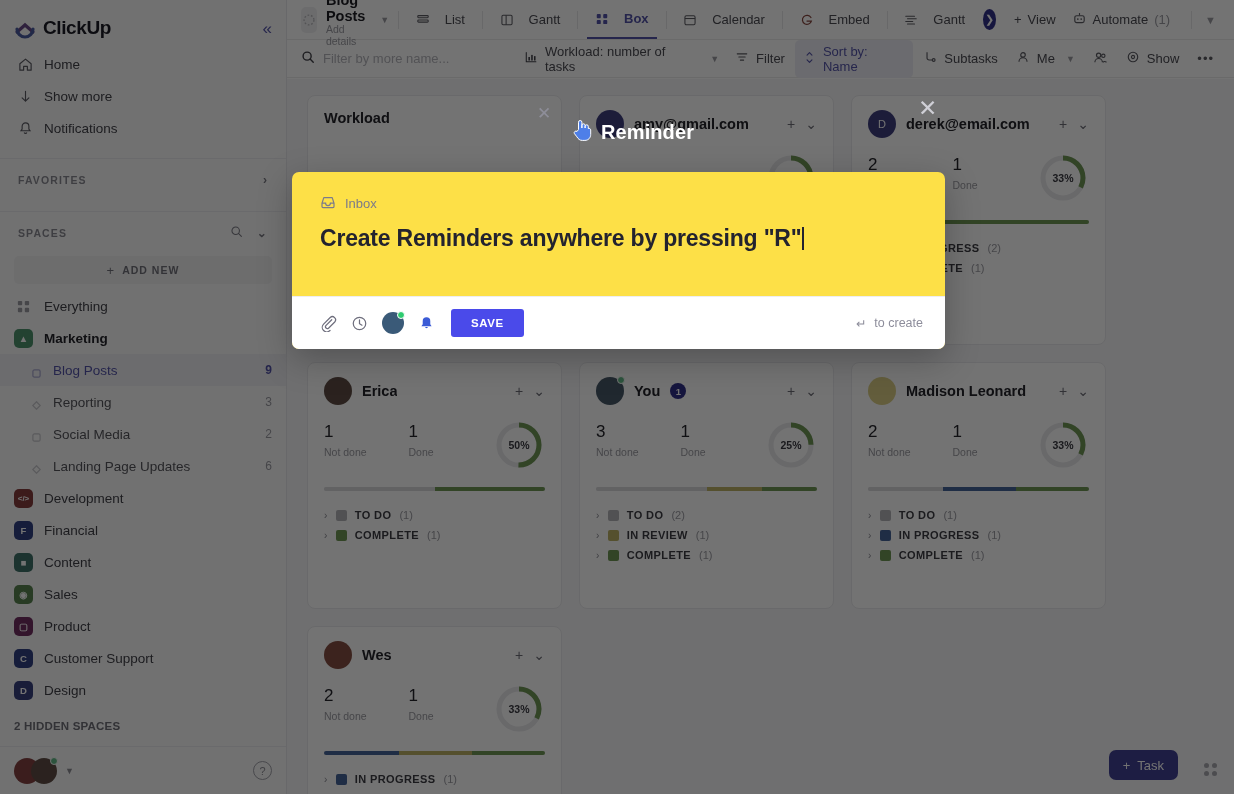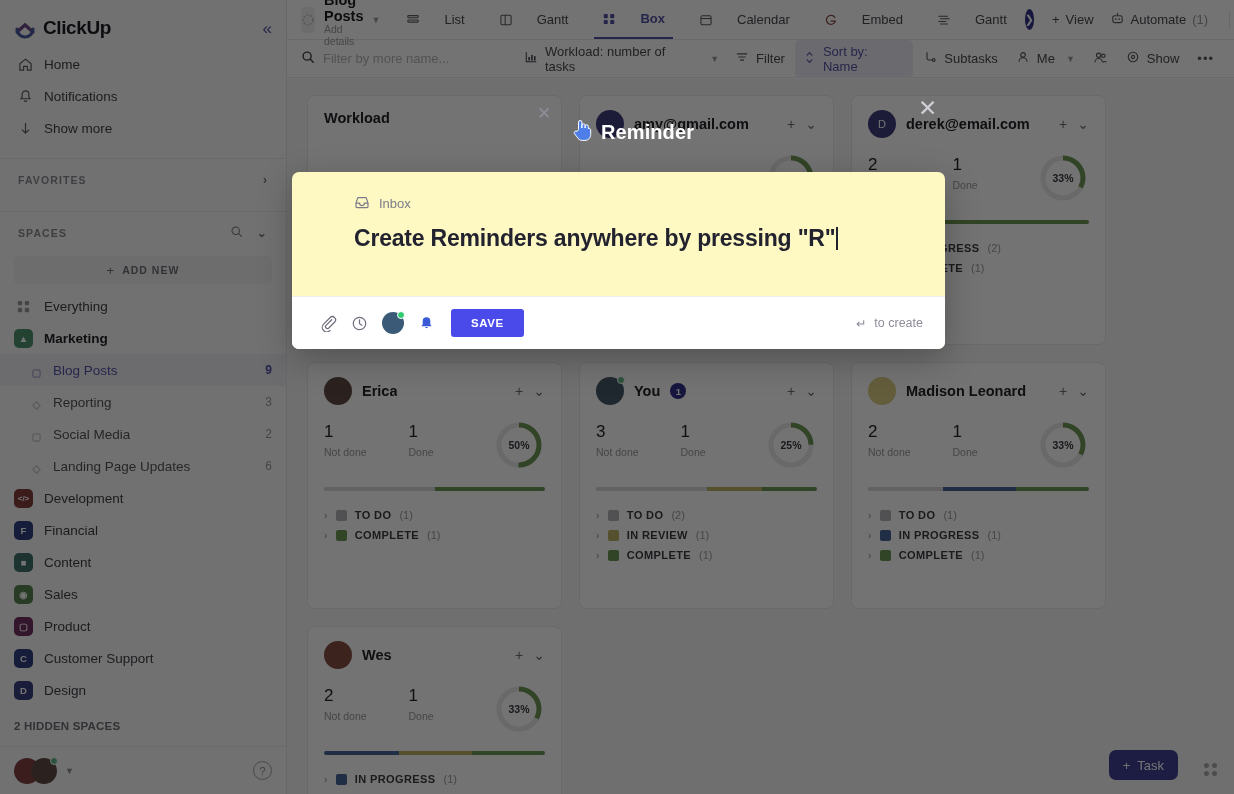--- a/index.html
+++ b/index.html
@@ -68,21 +68,21 @@
   
   .main { position: absolute; left: 287px; top: 0; width: 947px; height: 794px; background: #fff; }
 
   .topbar { height: 40px; display: flex; align-items: center; padding: 0 12px 0 14px; border-bottom: 1px solid #ececed; }
   .tb-icon-sq { width: 26px; height: 26px; border-radius: 5px; background: #f1f1f4; display:flex; align-items:center; justify-content:center; margin-right: 9px; }
   .tb-title { display: flex; flex-direction: column; line-height: 1.12; margin-right: 4px; }
   .tb-title .t1 { font-size: 14.5px; font-weight: 700; color: #1d1d2a; }
   .tb-title .t2 { font-size: 10.5px; color: #9b9ba8; }
   .caret { color: #9b9ba8; font-size: 9px; margin-left: 4px; }
   .vsep { width: 1px; height: 18px; background: #e6e6ea; margin: 0 9px; }
-  .tab { display: flex; align-items: center; gap: 24px; font-size: 13px; color: #4a4a58; padding: 0 8px; height: 39px; cursor: pointer; }
+  .tab { display: flex; align-items: center; gap: 15px; font-size: 13px; color: #4a4a58; padding: 0 8px; height: 39px; cursor: pointer; }
   .tab .g { display: inline-flex; }
   .tab.active { color: #4e4eea; font-weight: 700; border-bottom: 2.5px solid #4e4eea; }
   .circle-next { width: 21px; height: 21px; border-radius: 50%; background: #2b2bcc; color: #fff; font-size: 11px;
                  display: flex; align-items: center; justify-content: center; margin: 0 10px; cursor: pointer; }
   .tb-right { margin-left: auto; display: flex; align-items: center; gap: 4px; }
   .tb-btn { display: flex; align-items: center; gap: 6px; font-size: 13px; color: #4a4a58; padding: 5px 8px; border-radius: 5px; cursor: pointer; }
   .tb-btn .mut { color: #9b9ba8; }
 
   .filterbar { height: 38px; display: flex; align-items: center; padding: 0 12px 0 14px; border-bottom: 1px solid #ececed; }
   .fb-search { display: flex; align-items: center; gap: 8px; font-size: 13px; color: #b6b6c2; min-width: 215px; }
@@ -125,21 +125,21 @@
 
   
   .rem-label { position: absolute; left: 573px; top: 118px; display: flex; align-items: center; gap: 9px; z-index: 30; }
   .rem-label .txt { font-size: 20px; font-weight: 700; color: #ffffff; letter-spacing: .1px; }
   .close-x { position: absolute; left: 918px; top: 97px; color: #cfcfd6; font-size: 23px; line-height: 1; z-index: 30; cursor: pointer; }
   .close-x2 { position: absolute; left: 537px; top: 105px; color: #8e8e99; font-size: 17px; line-height: 1; z-index: 30; cursor: pointer; }
 
   
   .modal {
     position: absolute; left: 292px; top: 172px; width: 653px; height: 177px;
-    background: #fef9c3; border-radius: 7px; box-shadow: 0 10px 34px rgba(0,0,0,.26); z-index: 40; overflow: hidden; padding-left: 34px;
+    background: #fde047; border-radius: 7px; box-shadow: 0 10px 34px rgba(0,0,0,.26); z-index: 40; overflow: hidden;
   }
   .modal-src { display: flex; align-items: center; gap: 9px; padding: 22px 28px 0 28px; font-size: 13px; color: #7b7b8a; }
   .modal-title { padding: 12px 28px 0 28px; font-size: 23px; font-weight: 700; color: #23232f; letter-spacing: -0.2px; white-space: nowrap; }
   .caret-bar { display: inline-block; width: 1.6px; height: 23px; background: #23232f; vertical-align: -4px; margin-left: 1px; }
   .modal-foot { position: absolute; left: 0; right: 0; bottom: 0; height: 53px; border-top: 1px solid #eeeef1;
                 display: flex; align-items: center; padding: 0 22px 0 28px; background: #fff; }
   .foot-ico { color: #6e6e7d; display: inline-flex; align-items: center; cursor: pointer; }
   .foot-gap { width: 14px; }
   .save-btn { background: #4a4aea; color: #fff; font-size: 11.5px; font-weight: 700; letter-spacing: .6px;
               padding: 8px 20px; border-radius: 3px; margin-left: 16px; cursor: pointer; }
@@ -171,33 +171,33 @@
           <span class="ico">
             <svg width="15" height="15" viewBox="0 0 16 16">
                 <path d="M2 7.2 L8 2.3 L14 7.2 V14 H10 V10 H6 V14 H2 Z" fill="none" stroke="#5a5a68" stroke-width="1.25" stroke-linejoin="round"></path>
               </svg>
           </span>
           <span class="lbl">Home</span>
         </div>
         <div class="sb-item">
           <span class="ico">
             <svg width="15" height="15" viewBox="0 0 16 16">
-                <path d="M8 2 a3.6 3.6 0 0 1 3.6 3.6 v3 l1.2 1.8 H3.2 L4.4 8.6 v-3 A3.6 3.6 0 0 1 8 2 Z" fill="none" stroke="#5a5a68" stroke-width="1.2"></path>
-                <path d="M6.6 12.3 a1.5 1.5 0 0 0 2.8 0" fill="none" stroke="#5a5a68" stroke-width="1.2"></path>
-              </svg>
-          </span>
-          <span class="lbl">Notifications</span>
+                <path d="M8 2.5 V13 M4.4 9.4 L8 13 L11.6 9.4" fill="none" stroke="#5a5a68" stroke-width="1.2" stroke-linecap="round" stroke-linejoin="round"></path>
+              </svg>
+          </span>
+          <span class="lbl">Show more</span>
         </div>
         <div class="sb-item">
           <span class="ico">
             <svg width="15" height="15" viewBox="0 0 16 16">
-                <path d="M8 2.5 V13 M4.4 9.4 L8 13 L11.6 9.4" fill="none" stroke="#5a5a68" stroke-width="1.2" stroke-linecap="round" stroke-linejoin="round"></path>
-              </svg>
-          </span>
-          <span class="lbl">Show more</span>
+                <path d="M8 2 a3.6 3.6 0 0 1 3.6 3.6 v3 l1.2 1.8 H3.2 L4.4 8.6 v-3 A3.6 3.6 0 0 1 8 2 Z" fill="none" stroke="#5a5a68" stroke-width="1.2"></path>
+                <path d="M6.6 12.3 a1.5 1.5 0 0 0 2.8 0" fill="none" stroke="#5a5a68" stroke-width="1.2"></path>
+              </svg>
+          </span>
+          <span class="lbl">Notifications</span>
         </div>
       </div>
 
       <div class="sb-sep"></div>
       <div class="sb-section">
         <span>FAVORITES</span>
         <span class="sec-actions">
             <span>›</span>
           </span>
       </div>

